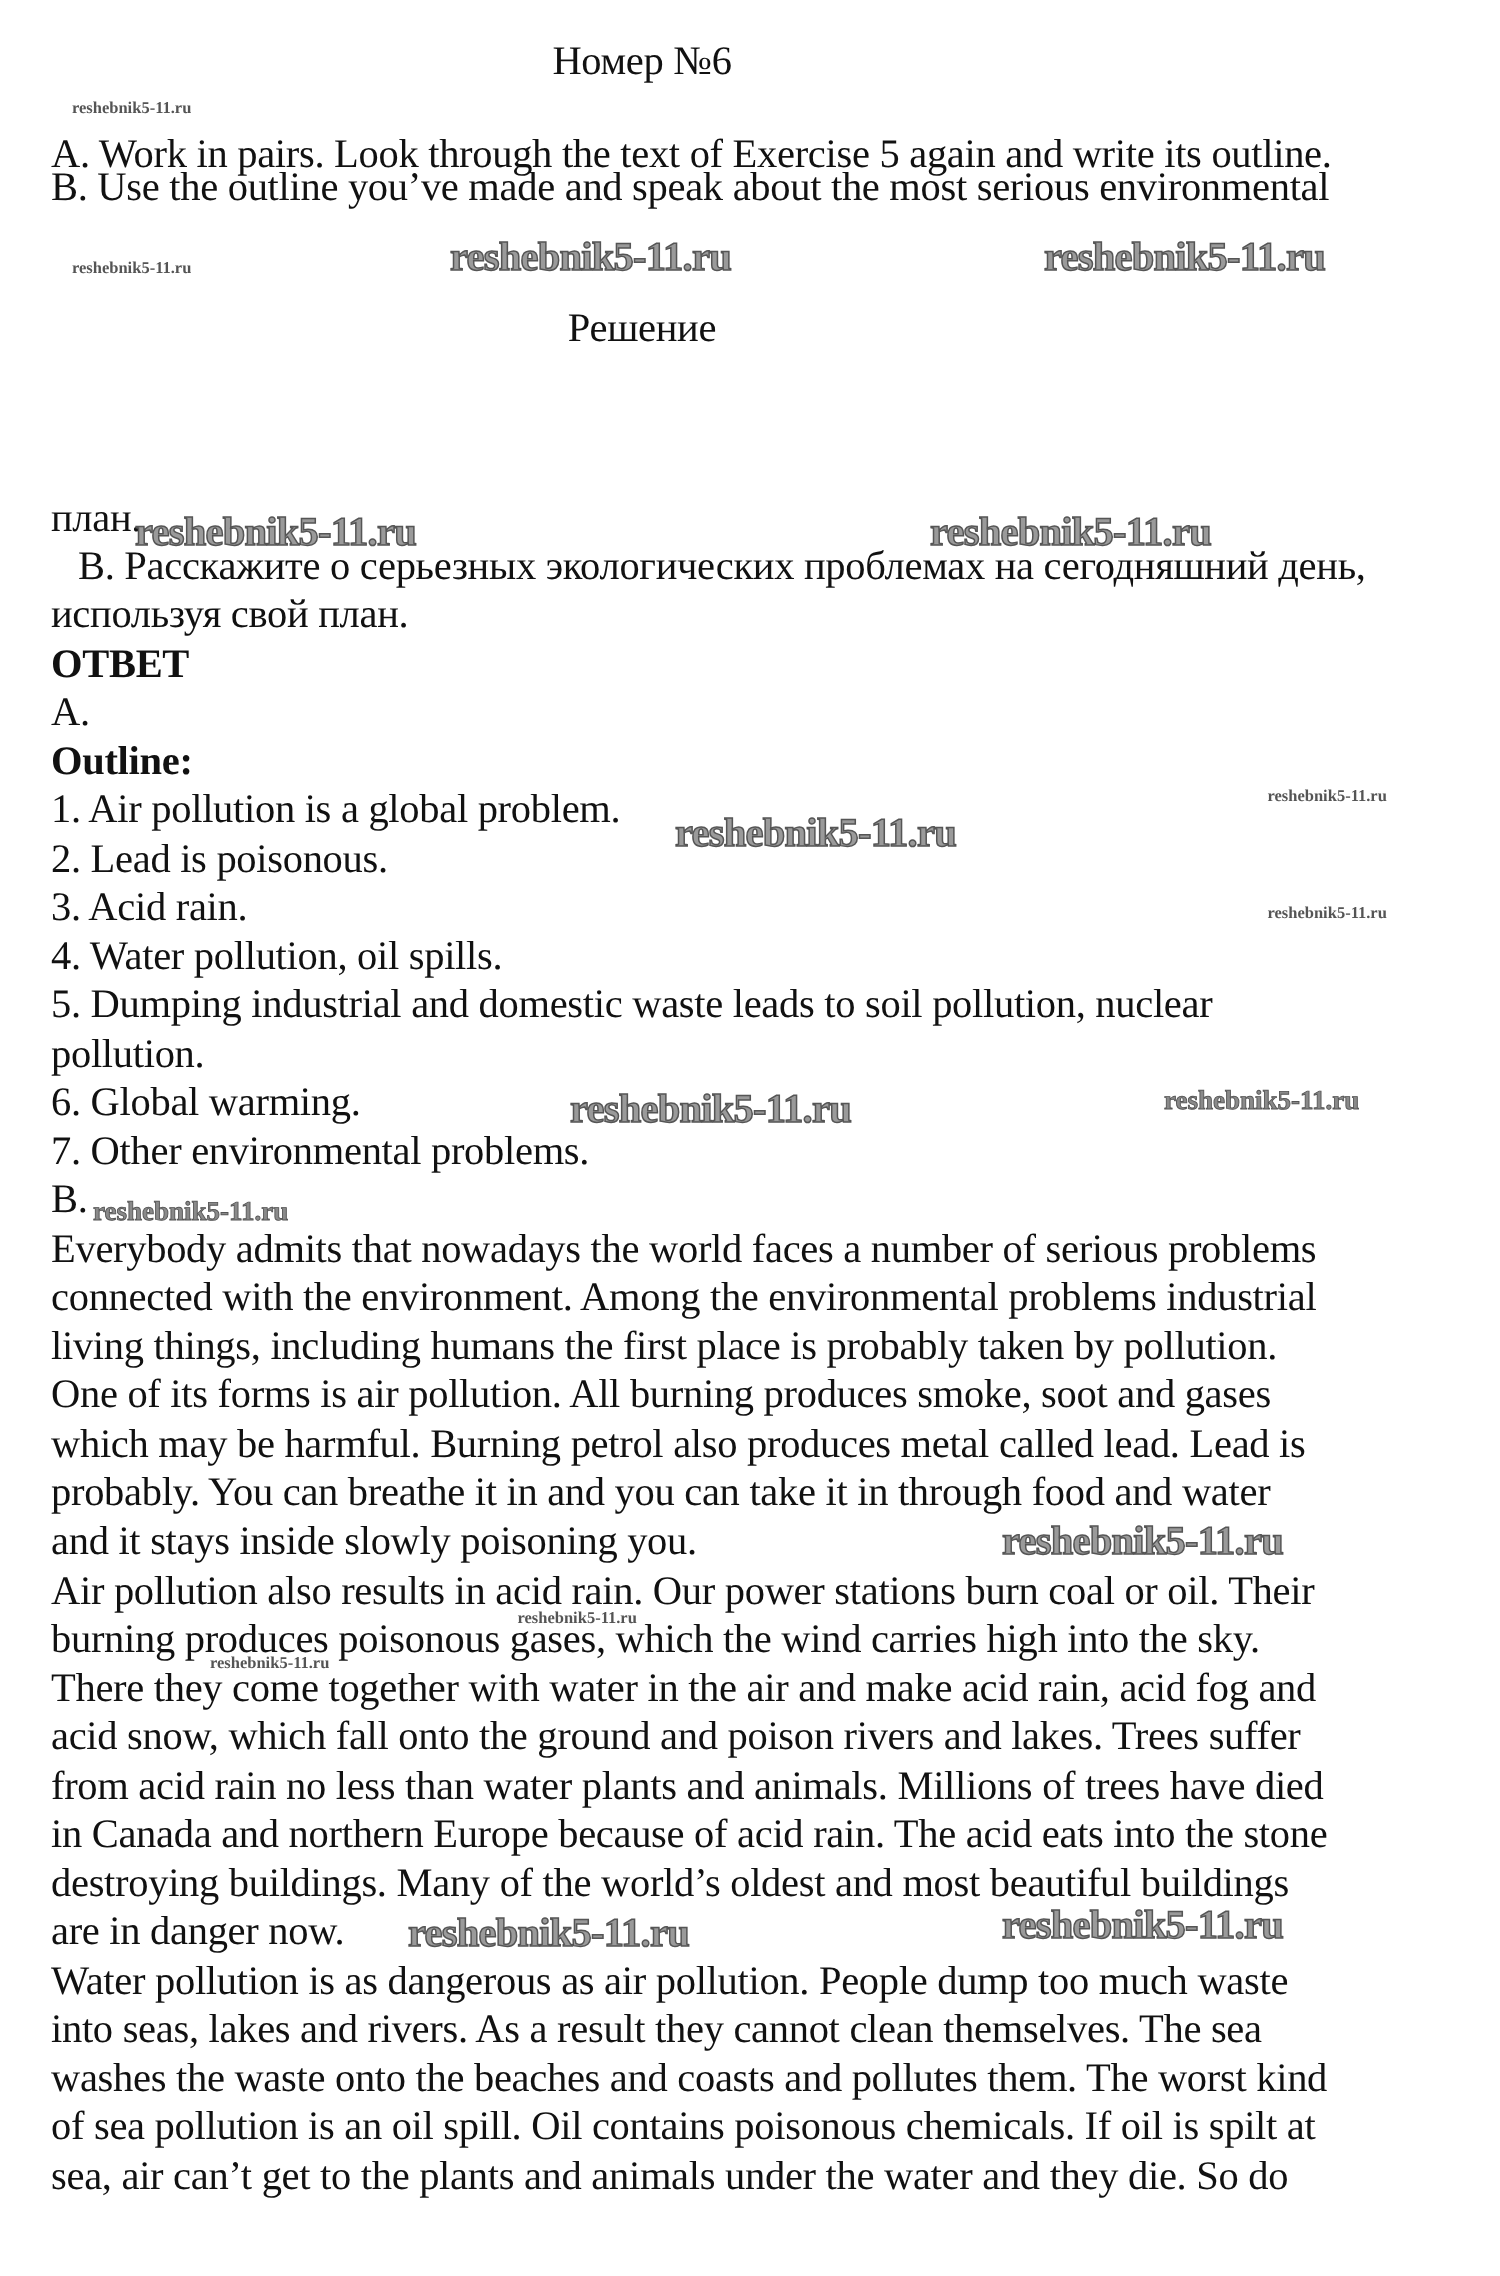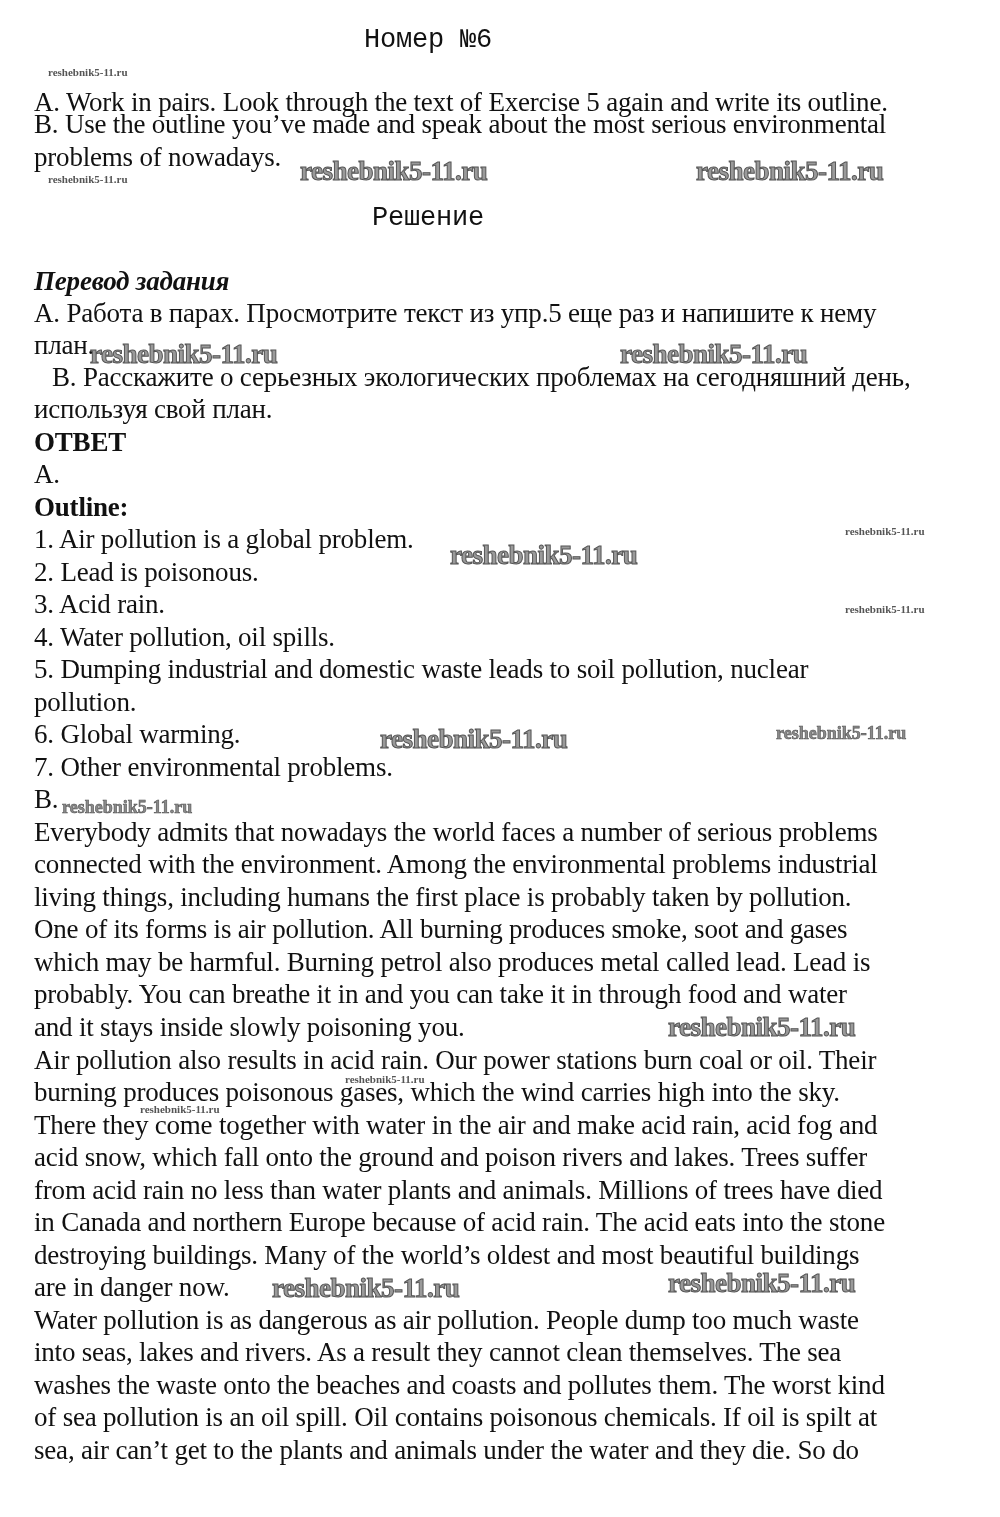--- a/index.html
+++ b/index.html
@@ -7,21 +7,21 @@
     width: 1000px; height: 1517px; position: relative; overflow: hidden;
     font-family: "Liberation Serif", "DejaVu Serif", serif;
     color: #111111;
   }
   .page { position: absolute; left: 0; top: 0; width: 1000px; height: 1517px; }
   .line {
     position: absolute; left: 34px; font-size: 27px; line-height: 32px;
     white-space: nowrap; letter-spacing: -0.2px;
     transform-origin: left top;
   }
-  .center { left: 0; width: 856px; text-align: center; font-family: Liberation Mono, monospace; }
+  .center { left: 0; width: 856px; text-align: center; }
   .bold { font-weight: bold; }
   .bolditalic { font-weight: bold; font-style: italic; }
   .wm-big {
     position: absolute; font-family: "Liberation Serif", "DejaVu Serif", serif;
     font-weight: bold; font-size: 27px; color: #9a9a9a;
     -webkit-text-stroke: 1px #555555; letter-spacing: -0.5px; white-space: nowrap;
   }
   .wm-small {
     position: absolute; font-family: "Liberation Serif", "DejaVu Serif", serif;
     font-weight: bold; font-size: 11px; color: #555555; white-space: nowrap;
@@ -34,26 +34,23 @@
 </style>
 </head>
 <body>
 
 <div class="page">
 
   <div class="line center" style="top:24px;">Номер №6</div>
 
   <div class="line" style="top:86px;">A. Work in pairs. Look through the text of Exercise 5 again and write its outline.</div>
   <div class="line" style="top:108px;">B. Use the outline you’ve made and speak about the most serious environmental</div>
-  <div class="line" style="top:141px;">problems of nowadays.</div>
 
   <div class="line center" style="top:202px;">Решение</div>
 
-  <div class="line bolditalic" style="top:265px;">Перевод задания</div>
-  <div class="line" style="top:297px;">А. Работа в парах. Просмотрите текст из упр.5 еще раз и напишите к нему</div>
   <div class="line" style="top:329px;">план.</div>
   <div class="line" style="top:361px;margin-left:18px;">В. Расскажите о серьезных экологических проблемах на сегодняшний день,</div>
   <div class="line" style="top:393px;">используя свой план.</div>
 
   <div class="line bold" style="top:426px;">ОТВЕТ</div>
   <div class="line" style="top:458px;">А.</div>
   <div class="line bold" style="top:491px;">Outline:</div>
 
   <div>
     <div class="line" style="top:523px;">1. Air pollution is a global problem.</div>

